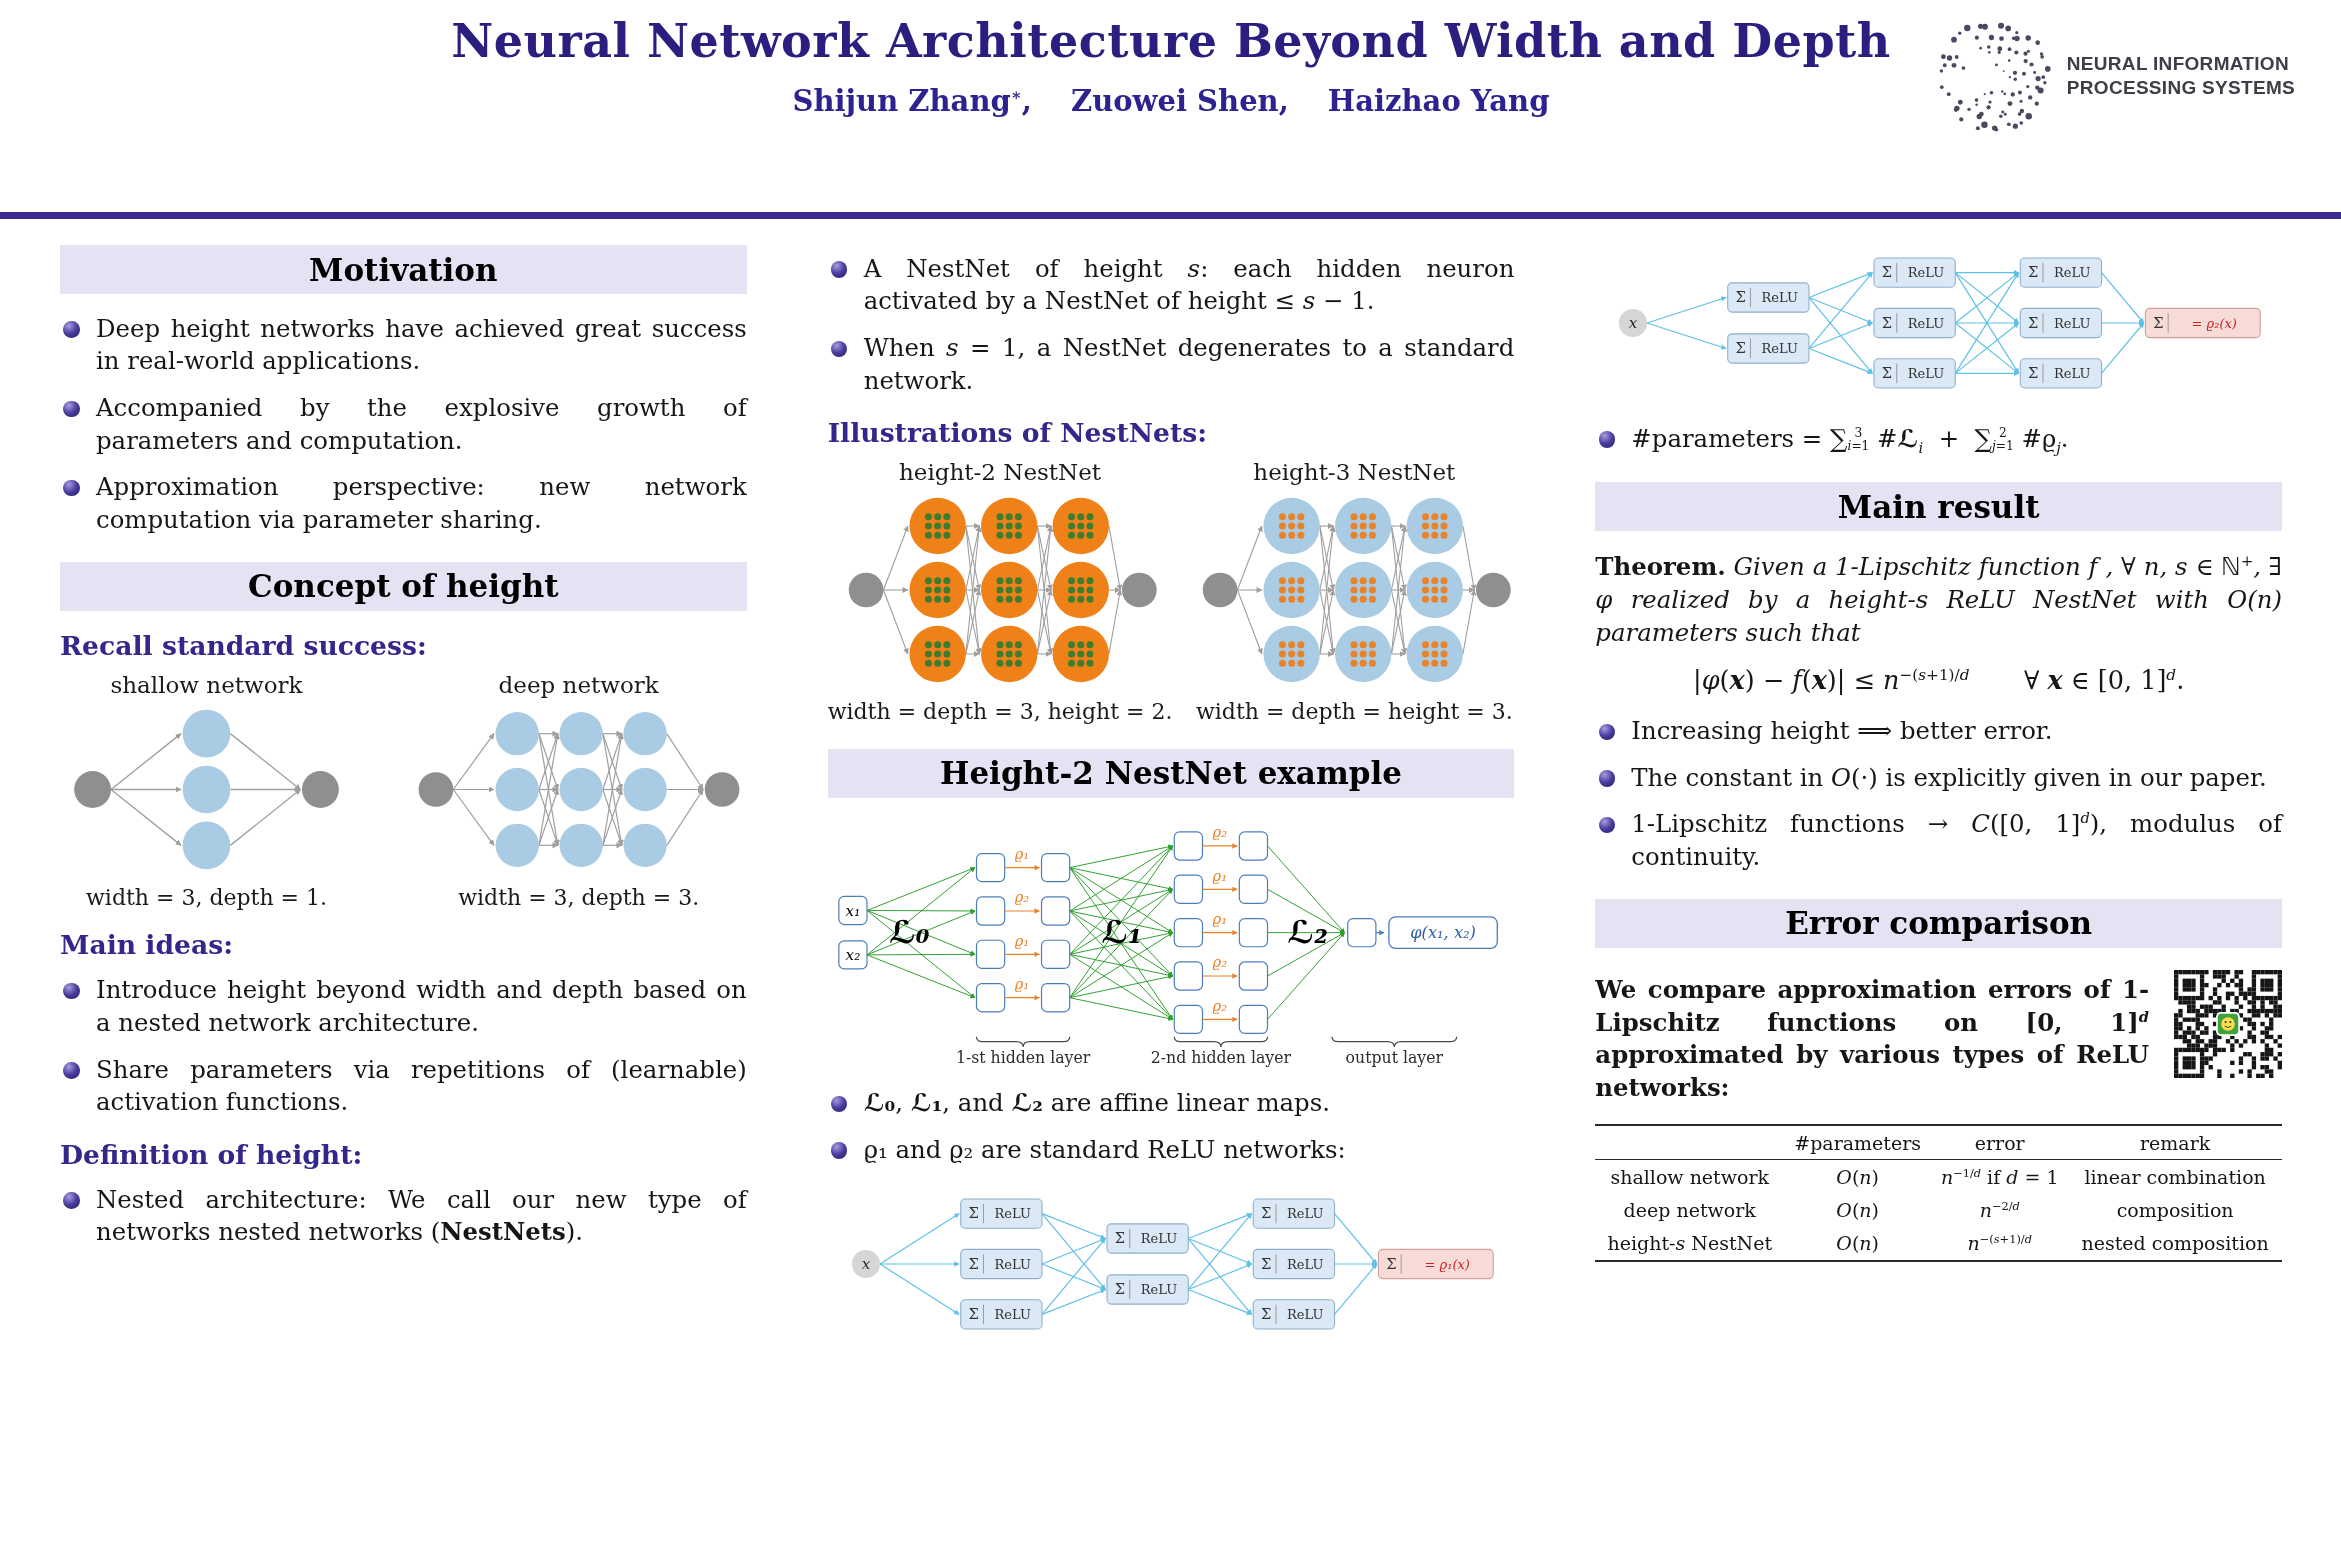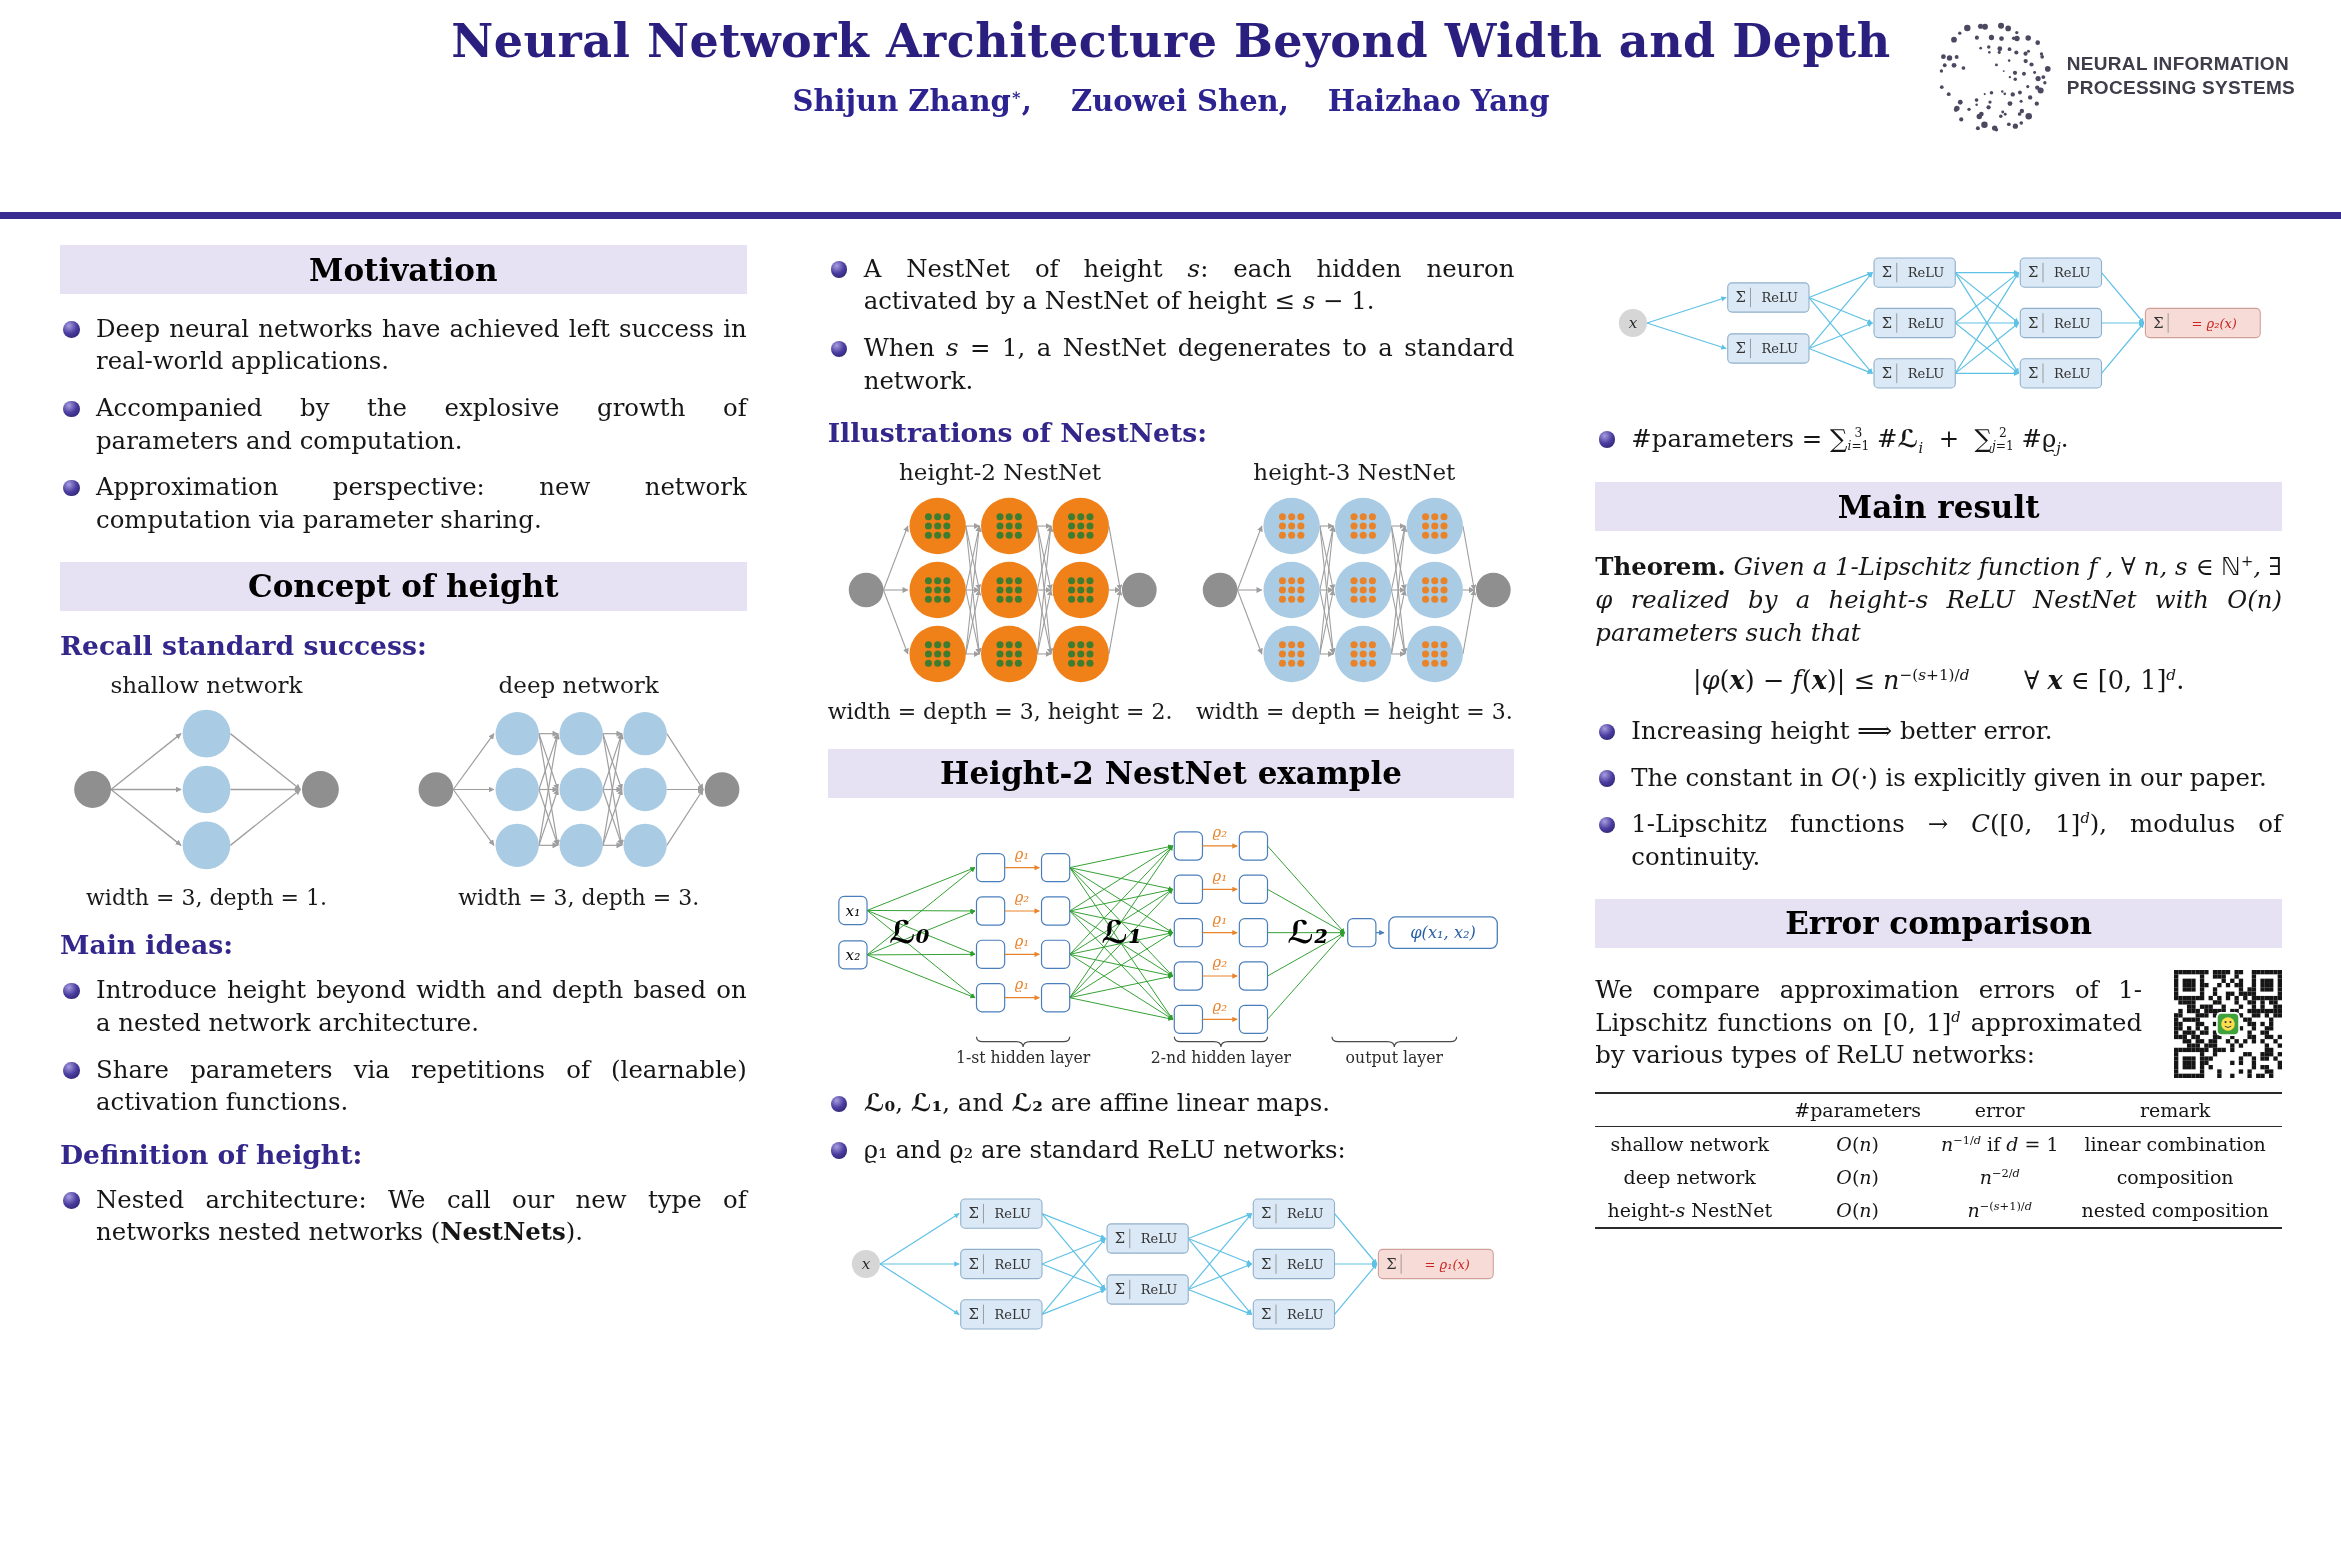--- a/index.html
+++ b/index.html
@@ -30,21 +30,21 @@
        background:radial-gradient(circle at 35% 28%, #a79dde 0%, #4a3da0 48%, #221a5e 100%);}
   .body{font-size:24.4px;line-height:1.34;text-align:justify;margin:7.6px 0;}
   .theorem{font-size:24.4px;line-height:1.36;text-align:justify;margin:3.3px 0 5.4px 0;}
   .equation{font-size:25.5px;text-align:center;margin:16.3px 0 19.5px 0;}
 
   .figrow{display:flex;justify-content:space-between;align-items:flex-end;margin:4.3px 0 3.3px 0;gap:10px;}
   .fig{text-align:center;}
   .figlabel{font-size:23px;margin-bottom:2.2px;color:#1a1a1a;}
   .figcap{font-size:22px;margin-top:3.3px;color:#1a1a1a;}
 
-  .erow{display:flex;gap:32px;align-items:center;margin:2.2px 0 12px 0;}
+  .erow{display:flex;gap:25px;align-items:flex-start;margin:2.2px 0 12px 0;font-weight:bold;}
   .erow .body{flex:1 1 0;}
   .qrwrap{flex:0 0 auto;padding-top:3.3px;}
 
   table.cmp{width:100%;border-collapse:collapse;font-size:19px;margin-top:7.6px;
             border-top:2.2px solid #2a2a2a;border-bottom:2.2px solid #2a2a2a;}
   table.cmp thead tr{border-bottom:1.4px solid #2a2a2a;}
   table.cmp th{font-weight:normal;padding:5.4px 3.3px;text-align:center;}
   table.cmp td{padding:5.4px 3.3px;text-align:center;}
 
   sup{font-size:60%;}
@@ -157,21 +157,21 @@
       </div>
     </div>
     <div class="rule"></div>
   </header>
 
   <div class="cols">
 
     <section class="col">
       <div class="bar">Motivation</div>
       <ul class="blt">
-        <li><span class="dot"></span><span class="btxt">Deep neural networks have achieved left success in real-world applications.</span></li>
+        <li><span class="dot"></span><span class="btxt">Deep height networks have achieved great success in real-world applications.</span></li>
         <li><span class="dot"></span><span class="btxt">Accompanied by the explosive growth of parameters and computation.</span></li>
         <li><span class="dot"></span><span class="btxt">Approximation perspective: new network computation via parameter sharing.</span></li>
       </ul>
 
       <div class="bar">Concept of height</div>
       <h3 class="subhead">Recall standard success:</h3>
 
       <div class="figrow">
         <figure class="fig">
           <figcaption class="figlabel">shallow network</figcaption>

